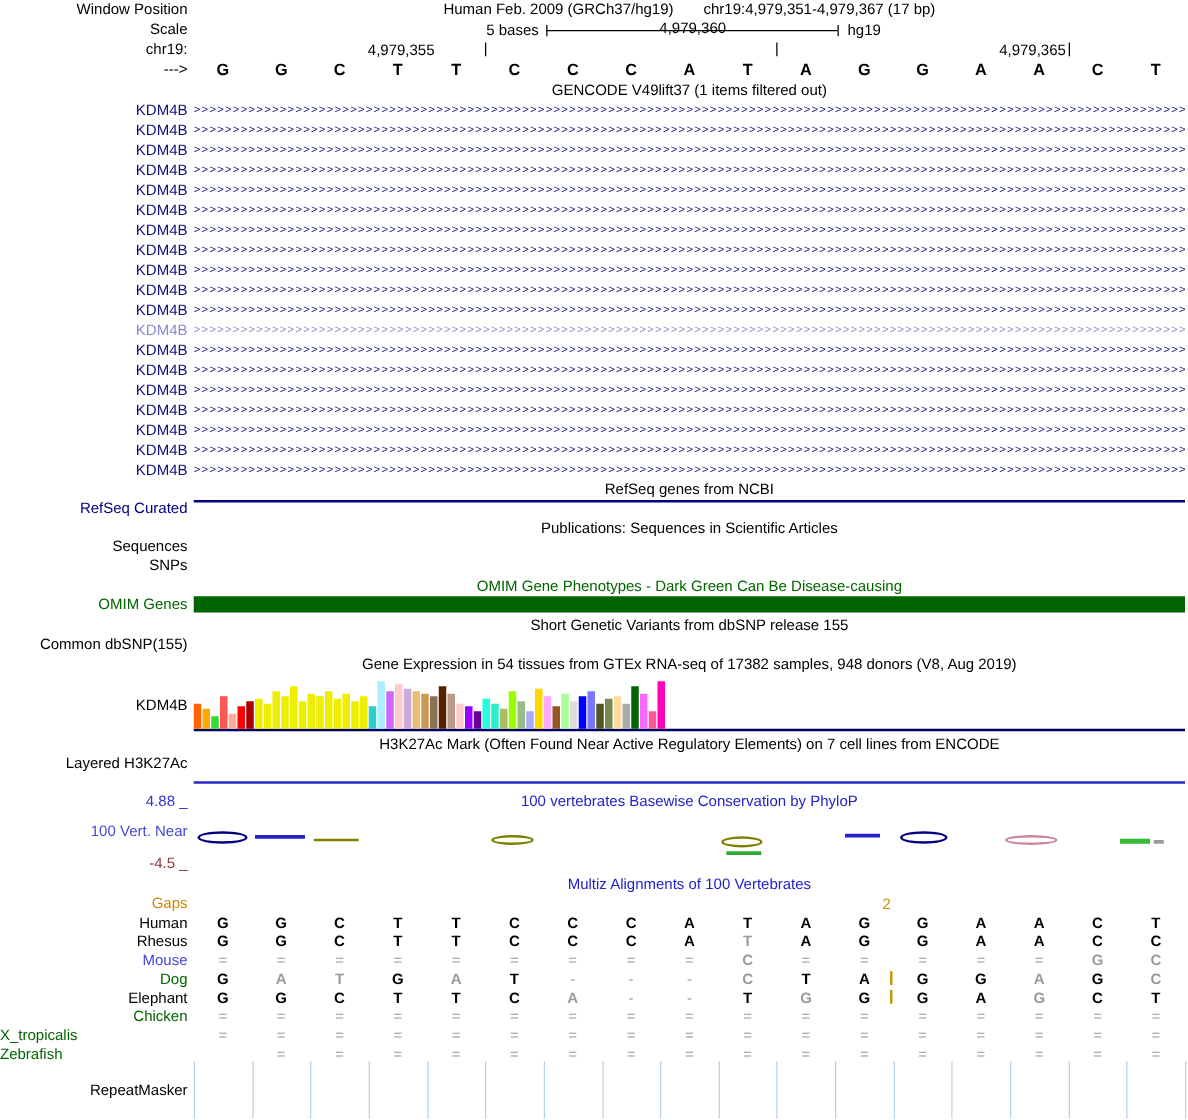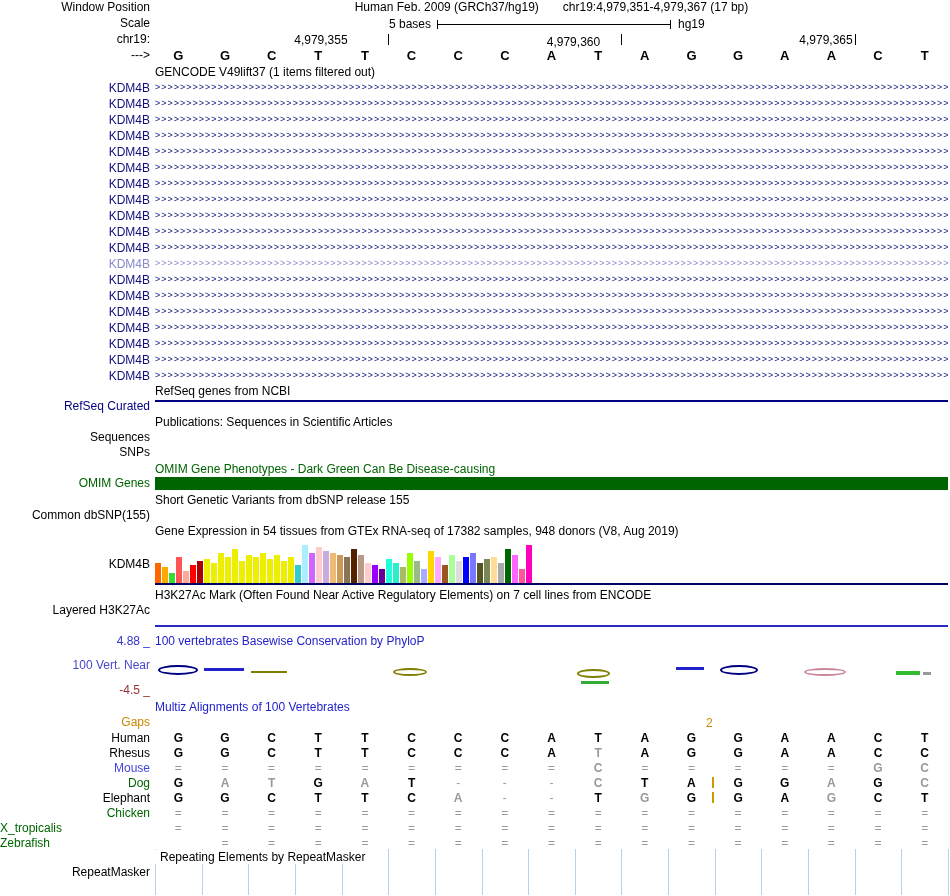--- a/index.html
+++ b/index.html
@@ -1,19 +1,19 @@
 <!DOCTYPE html>
 <html><head>
 <meta charset="utf-8">
 <style>
   html,body{margin:0;padding:0;background:#fff;}
   #page{position:relative;width:950px;height:896px;background:#fff;overflow:hidden;
         font-family:"Liberation Sans",sans-serif;font-size:12px;color:#000;}
   .sidebar-label{position:absolute;left:0;width:150px;text-align:right;line-height:13px;white-space:nowrap;}
-  .center-title{position:absolute;left:155px;width:793px;text-align:left;line-height:13px;white-space:nowrap;}
+  .center-title{position:absolute;left:155px;width:793px;text-align:center;line-height:13px;white-space:nowrap;}
   .center-row{position:absolute;left:155px;width:793px;display:flex;justify-content:center;gap:24px;line-height:13px;}
   .abs{position:absolute;}
   .track-line{position:absolute;left:155px;width:793px;height:2px;}
   .wbg{background:#fff;padding:0 5px;}
   .scale-line{top:24px;left:437px;width:233px;height:1px;background:#000;}
   .scale-tick{width:1px;height:9px;top:20px;background:#000;}
 </style>
 </head>
 <body>
 
@@ -62,28 +62,25 @@
 
   <div class="sidebar-label" style="top: 635px; color: rgb(51, 51, 204);">4.88 _</div>
   <div class="center-title" style="top: 635px; color: rgb(34, 34, 204);">100 vertebrates Basewise Conservation by PhyloP</div>
   <div class="sidebar-label" style="top: 659px; color: rgb(72, 72, 204);">100 Vert. Near</div>
   <div class="sidebar-label" style="top: 684px; color: rgb(153, 51, 51);">-4.5 _</div>
 
   <div class="center-title" style="top: 701px; color: rgb(34, 34, 204);">Multiz Alignments of 100 Vertebrates</div>
   <div class="sidebar-label" style="top: 716px; color: rgb(204, 136, 0);">Gaps</div>
   <div class="abs" style="top: 716px; left: 706px; color: rgb(204, 136, 0);">2</div>
 
-  <div class="center-title" style="top:851px;z-index:2">
-    <span class="wbg">Repeating Elements by RepeatMasker</span>
-  </div>
   <div class="sidebar-label" style="top:866px">RepeatMasker</div>
 
 <div style="position: absolute; left: 294.235px; top: 33px; width: 92px; text-align: left;">4,979,355</div>
     <div style="position: absolute; left: 388.235px; top: 34px; width: 1px; height: 11px; background: rgb(0, 0, 0);"></div>
-    <div style="position: absolute; left: 527.471px; top: 35px; width: 92px; text-align: center;">4,979,360</div>
+    <div style="position: absolute; left: 527.471px; top: 15px; width: 92px; text-align: left;">4,979,360</div>
     <div style="position: absolute; left: 621.471px; top: 34px; width: 1px; height: 11px; background: rgb(0, 0, 0);"></div>
     <div style="position: absolute; left: 760.706px; top: 33px; width: 92px; text-align: right;">4,979,365</div>
     <div style="position: absolute; left: 854.706px; top: 34px; width: 1px; height: 11px; background: rgb(0, 0, 0);"></div>
     <div style="position: absolute; left: 178.324px; top: 48px; font-weight: bold; font-size: 13px; transform: translateX(-50%);">G</div>
     <div style="position: absolute; left: 224.971px; top: 48px; font-weight: bold; font-size: 13px; transform: translateX(-50%);">G</div>
     <div style="position: absolute; left: 271.618px; top: 48px; font-weight: bold; font-size: 13px; transform: translateX(-50%);">C</div>
     <div style="position: absolute; left: 318.265px; top: 48px; font-weight: bold; font-size: 13px; transform: translateX(-50%);">T</div>
     <div style="position: absolute; left: 364.912px; top: 48px; font-weight: bold; font-size: 13px; transform: translateX(-50%);">T</div>
     <div style="position: absolute; left: 411.559px; top: 48px; font-weight: bold; font-size: 13px; transform: translateX(-50%);">C</div>
     <div style="position: absolute; left: 458.206px; top: 48px; font-weight: bold; font-size: 13px; transform: translateX(-50%);">C</div>

